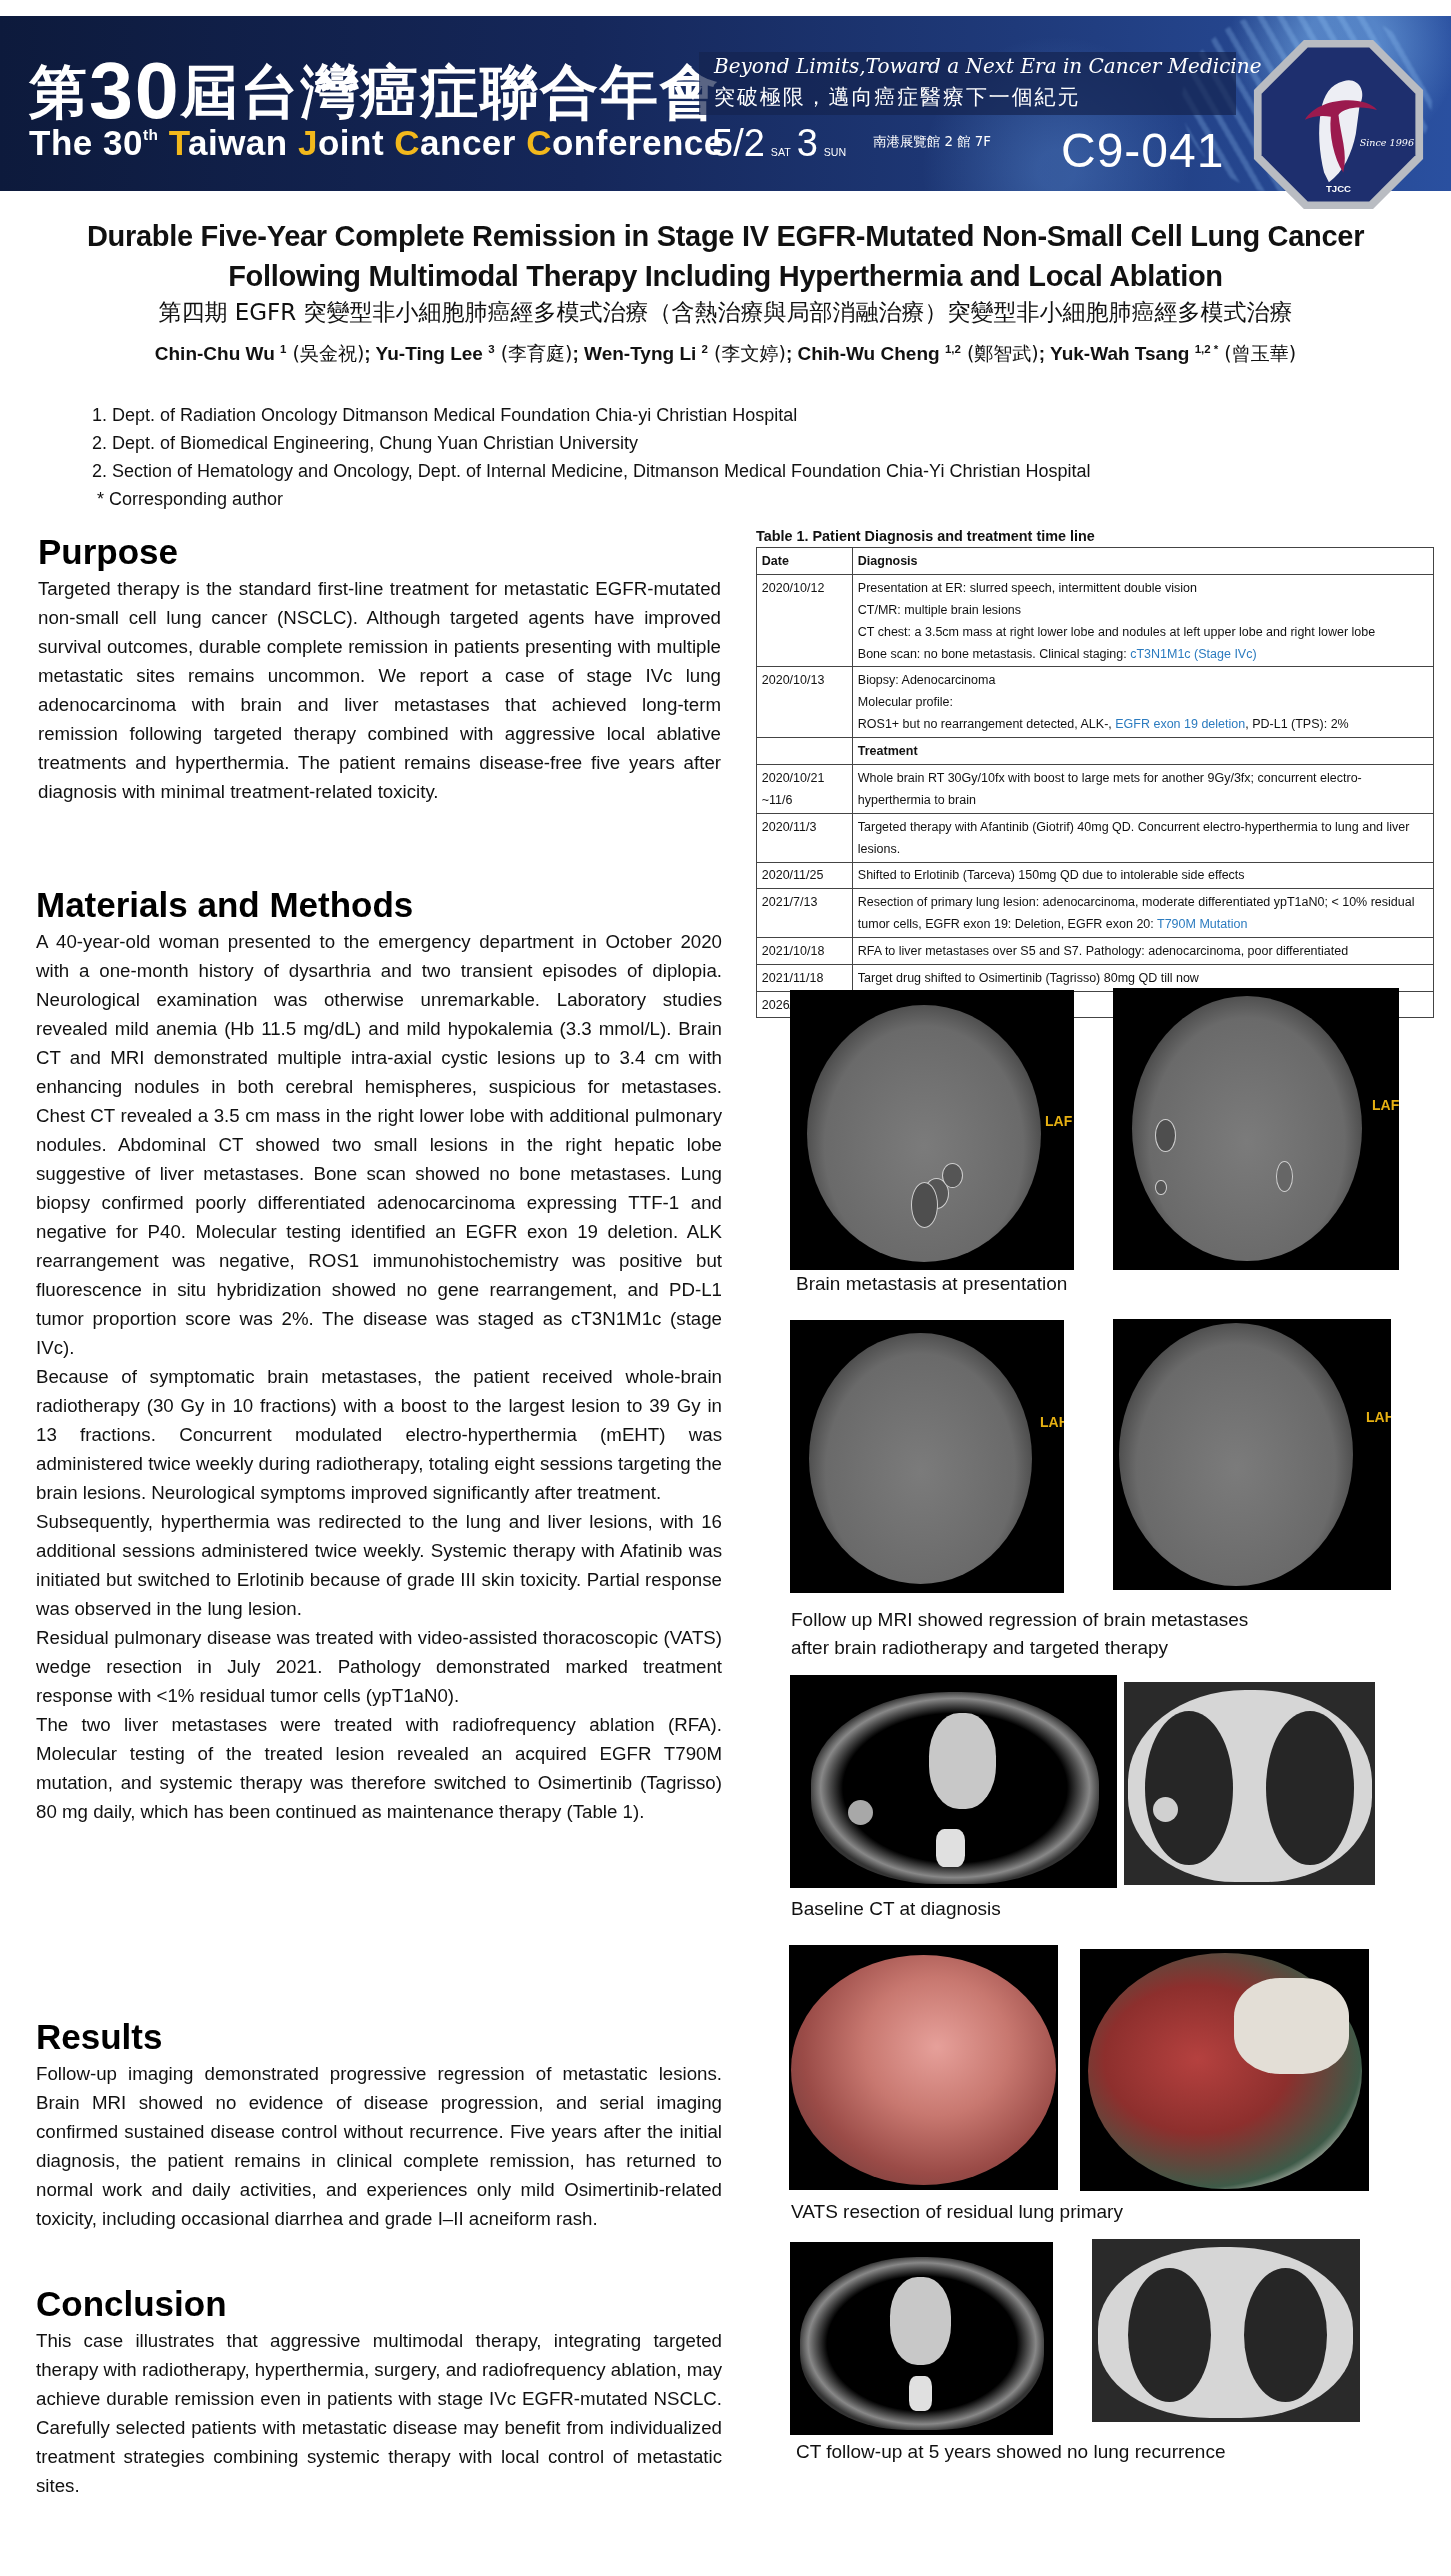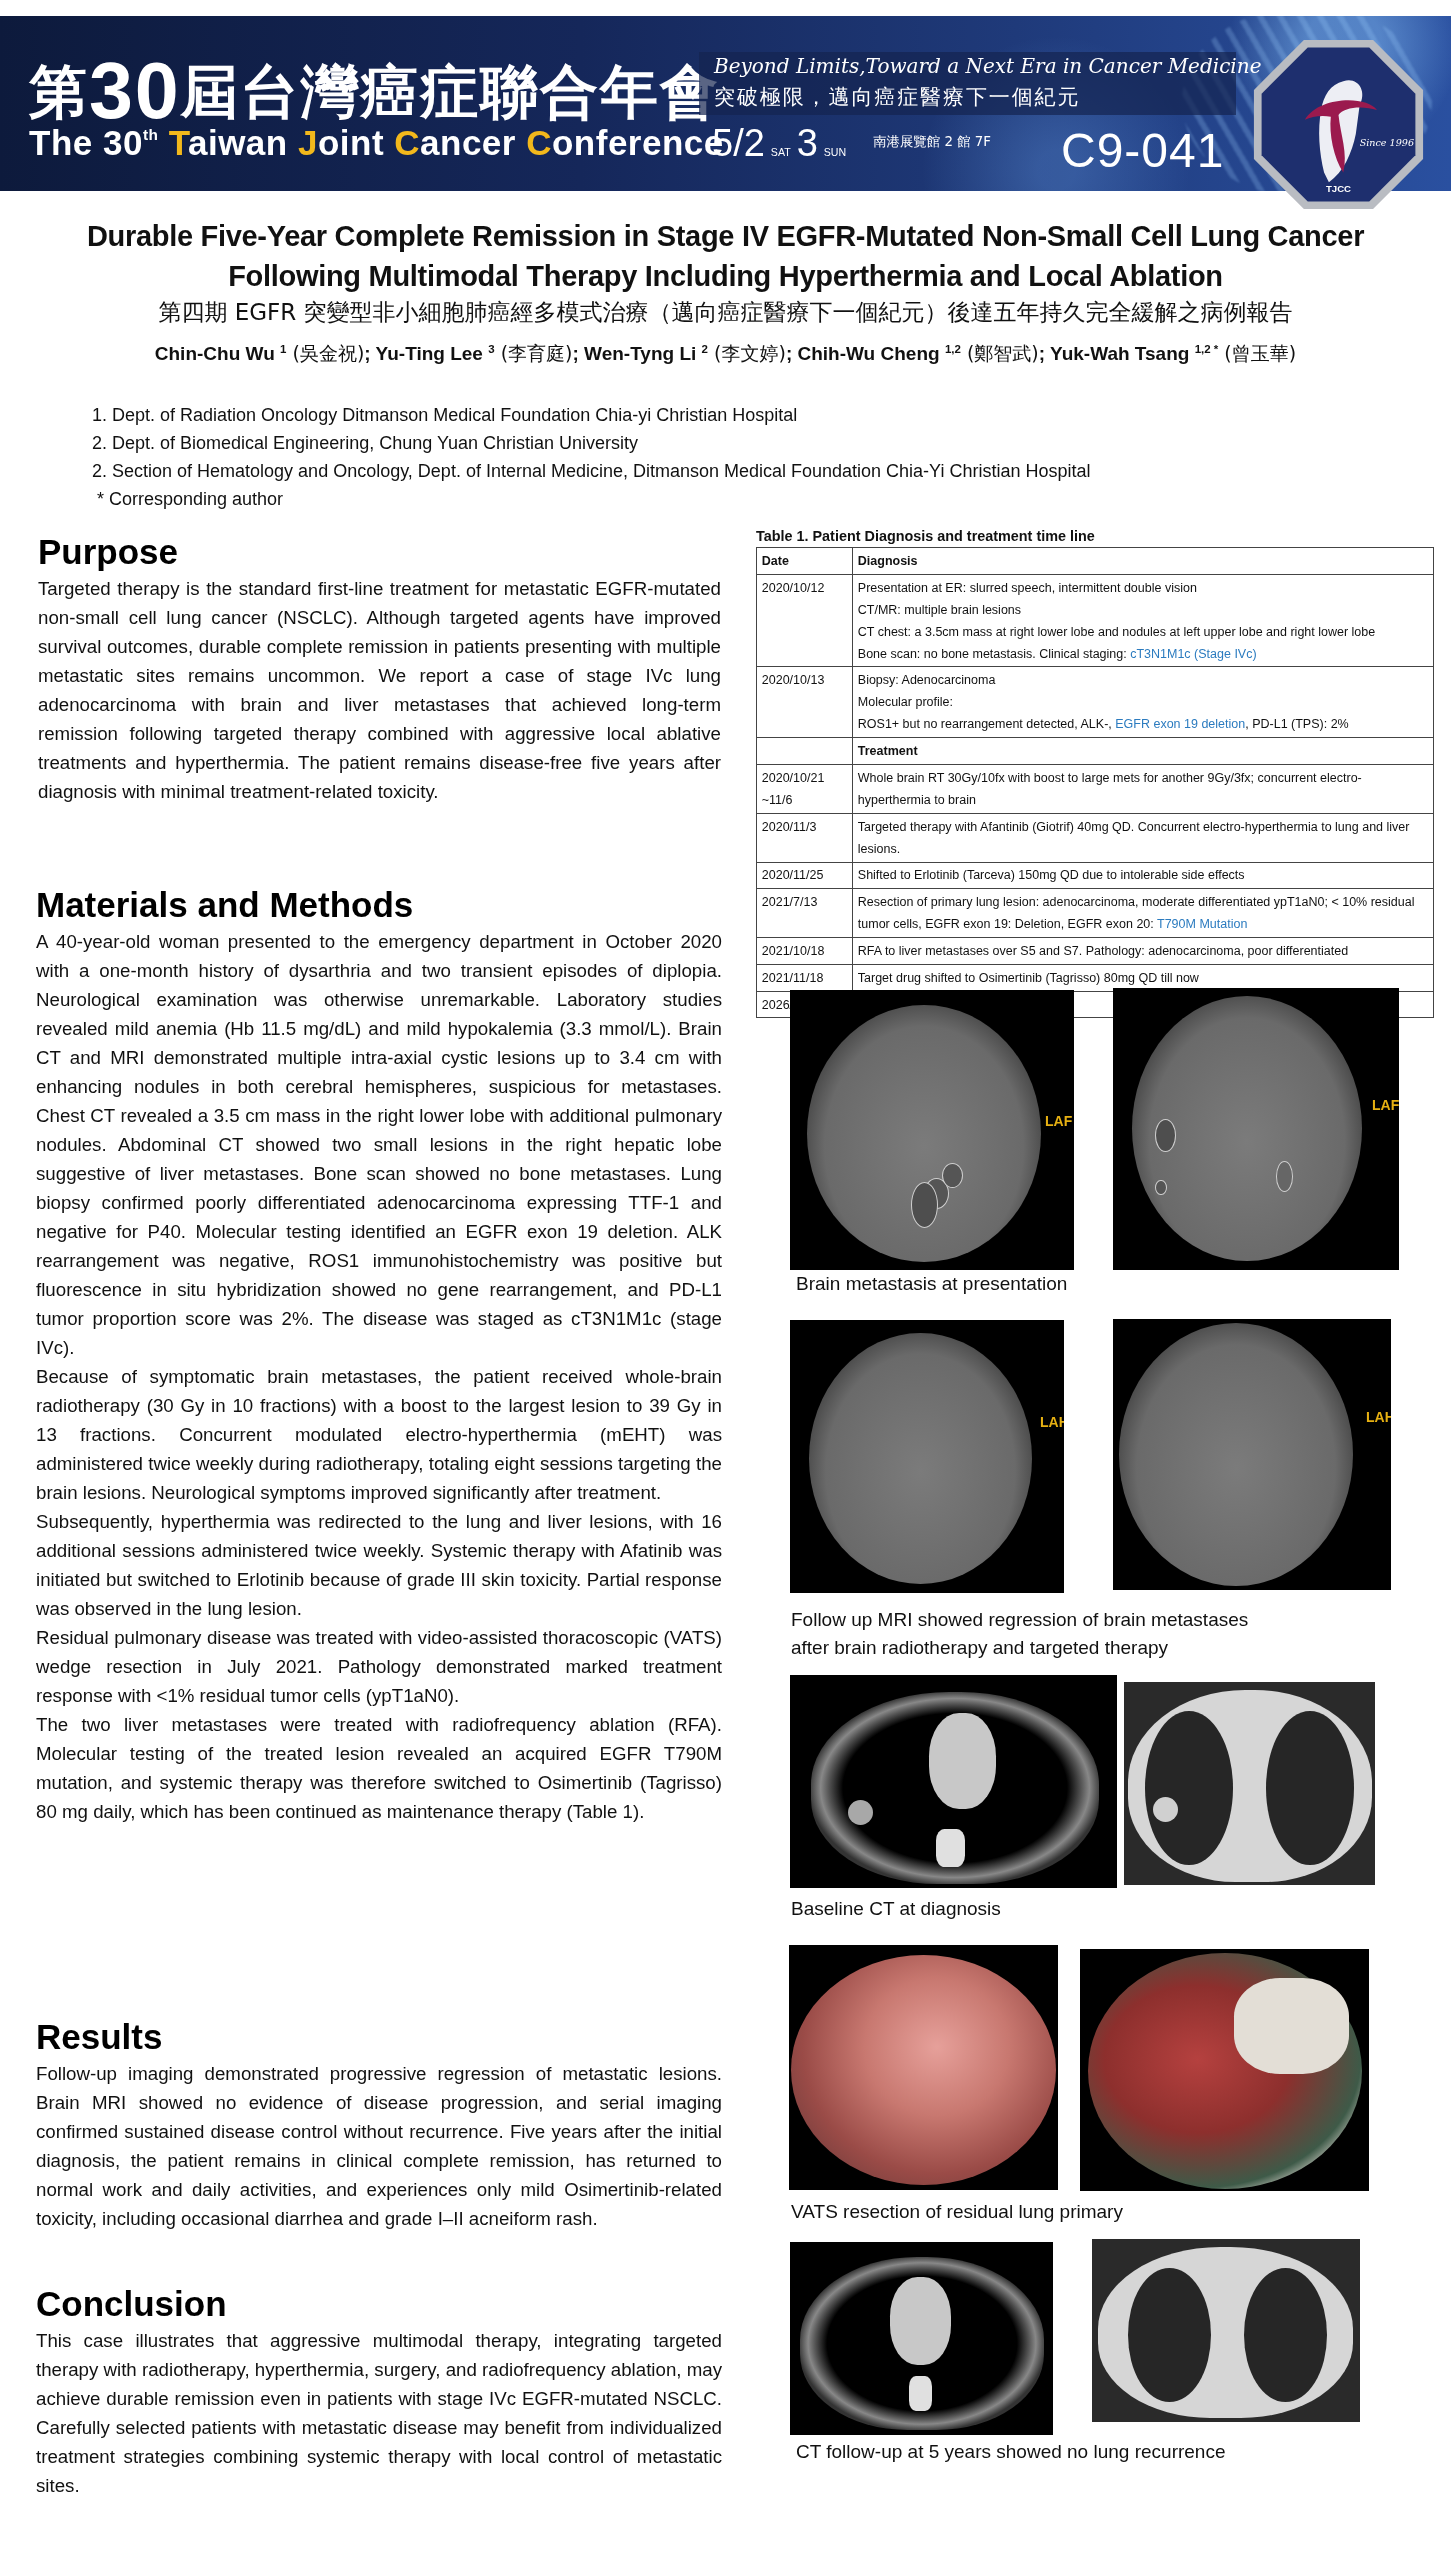--- a/index.html
+++ b/index.html
@@ -146,21 +146,21 @@
   <polygon points="58,10 122,10 170,58 170,122 122,170 58,170 10,122 10,58" fill="#1e2f6e"></polygon>
   <path d="M95 45 C110 40 120 55 112 70 L108 100 C104 120 95 140 80 150 L75 140 C70 120 68 95 72 75 C74 60 82 48 95 45 Z" fill="#ffffff" opacity="0.92"></path>
   <path d="M55 85 C70 60 120 60 130 75 C115 70 95 72 90 80 C92 100 100 120 95 140 C85 125 80 100 82 82 C72 80 62 82 55 85 Z" fill="#9b1a4e"></path>
   <text x="112" y="112" font-size="10" fill="#ffffff" font-style="italic" font-family="DejaVu Serif, serif">Since 1996</text>
   <text x="90" y="160" font-size="10" fill="#ffffff" text-anchor="middle" font-family="Liberation Sans, sans-serif" font-weight="bold">TJCC</text>
 </svg>
 
 <div class="title-block">
   <div class="title-en">Durable Five-Year Complete Remission in Stage IV EGFR-Mutated Non-Small Cell Lung Cancer</div>
   <div class="title-en">Following Multimodal Therapy Including Hyperthermia and Local Ablation</div>
-  <div class="title-cn">第四期 EGFR 突變型非小細胞肺癌經多模式治療（邁向癌症醫療下一個紀元）後達五年持久完全緩解之病例報告</div>
+  <div class="title-cn">第四期 EGFR 突變型非小細胞肺癌經多模式治療（含熱治療與局部消融治療）突變型非小細胞肺癌經多模式治療</div>
 </div>
 
 <div class="authors" id="authors"><span><span>Chin-Chu Wu </span><sup>1</sup><span class="cn"> (吳金祝)</span>; </span><span><span>Yu-Ting Lee </span><sup>3</sup><span class="cn"> (李育庭)</span>; </span><span><span>Wen-Tyng Li </span><sup>2</sup><span class="cn"> (李文婷)</span>; </span><span><span>Chih-Wu Cheng </span><sup>1,2</sup><span class="cn"> (鄭智武)</span>; </span><span><span>Yuk-Wah Tsang </span><sup>1,2 *</sup><span class="cn"> (曾玉華)</span></span></div>
 
 <div class="affils">
   <div>1. Dept. of Radiation Oncology Ditmanson Medical Foundation Chia-yi Christian Hospital</div>
   <div>2. Dept. of Biomedical Engineering, Chung Yuan Christian University</div>
   <div>2. Section of Hematology and Oncology, Dept. of Internal Medicine, Ditmanson Medical Foundation Chia-Yi Christian Hospital</div>
   <div style="white-space:pre;"> * Corresponding author</div>
 </div>

